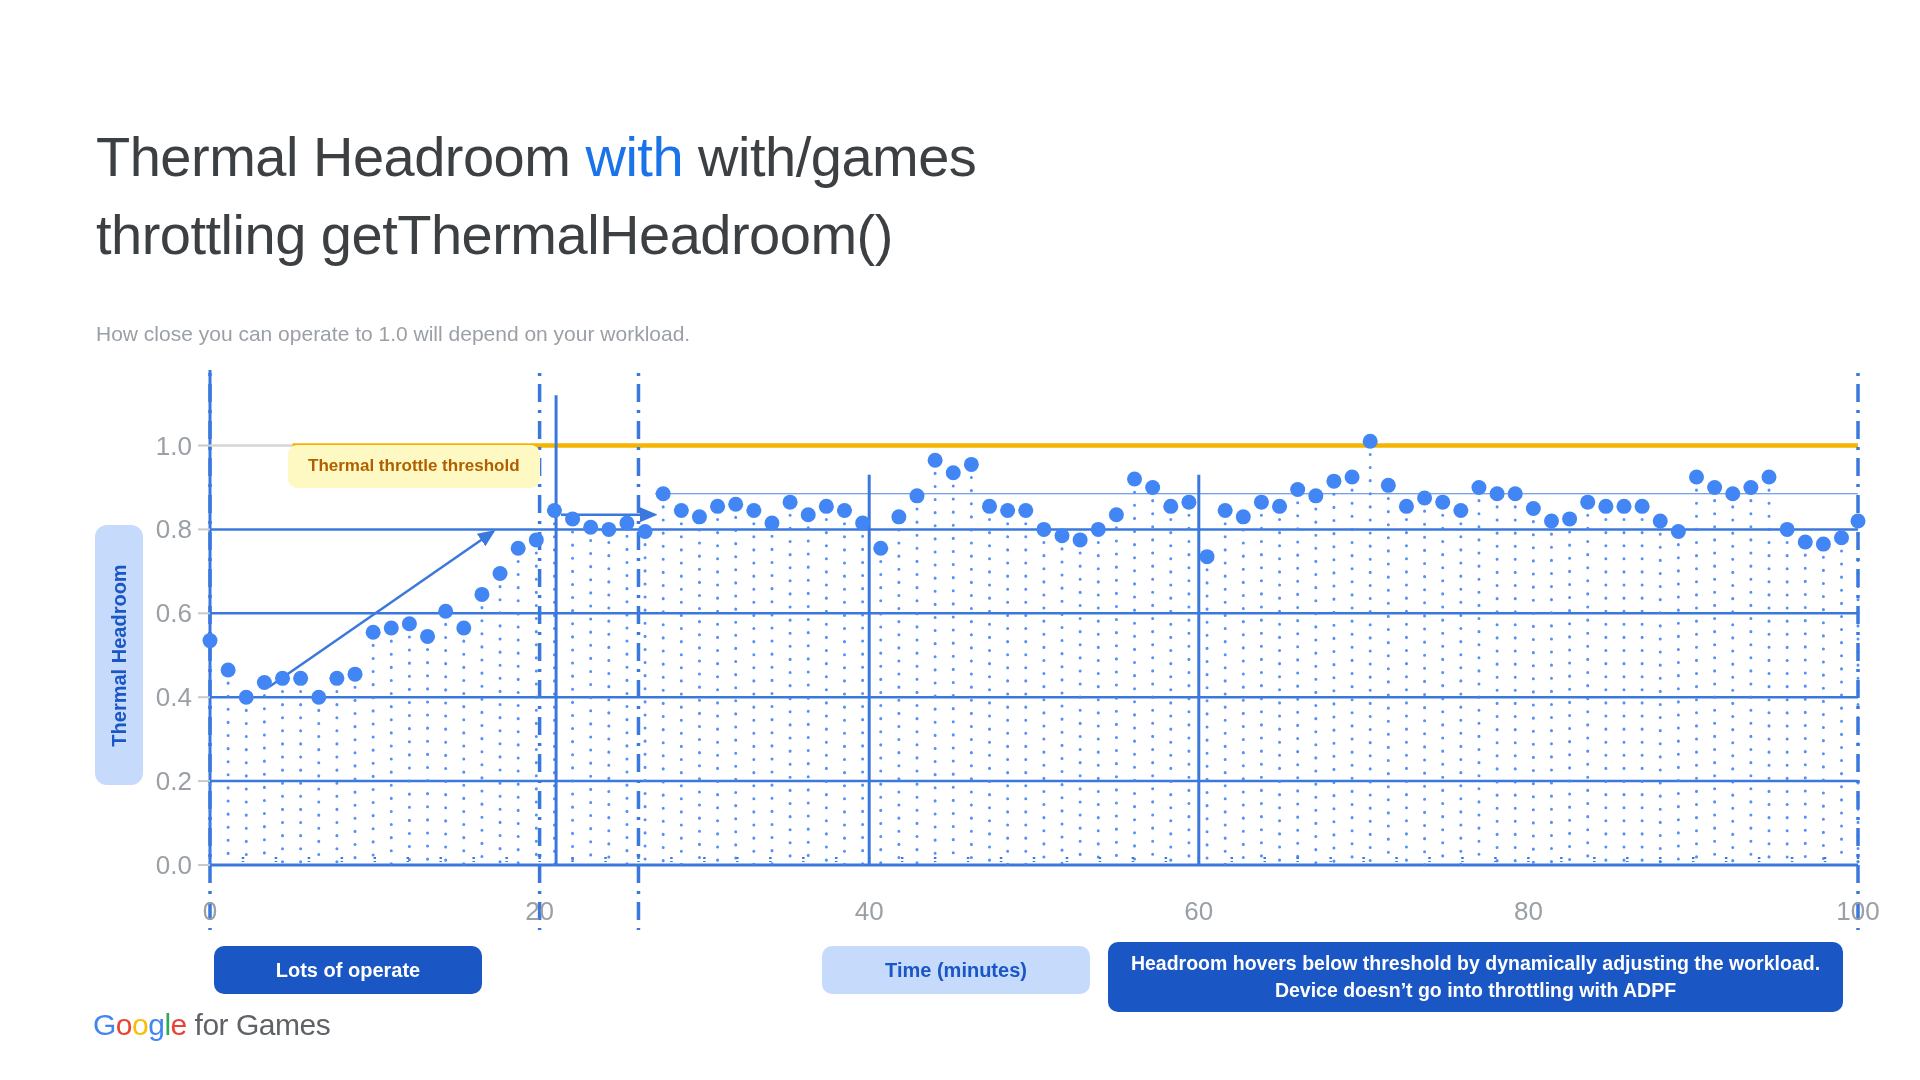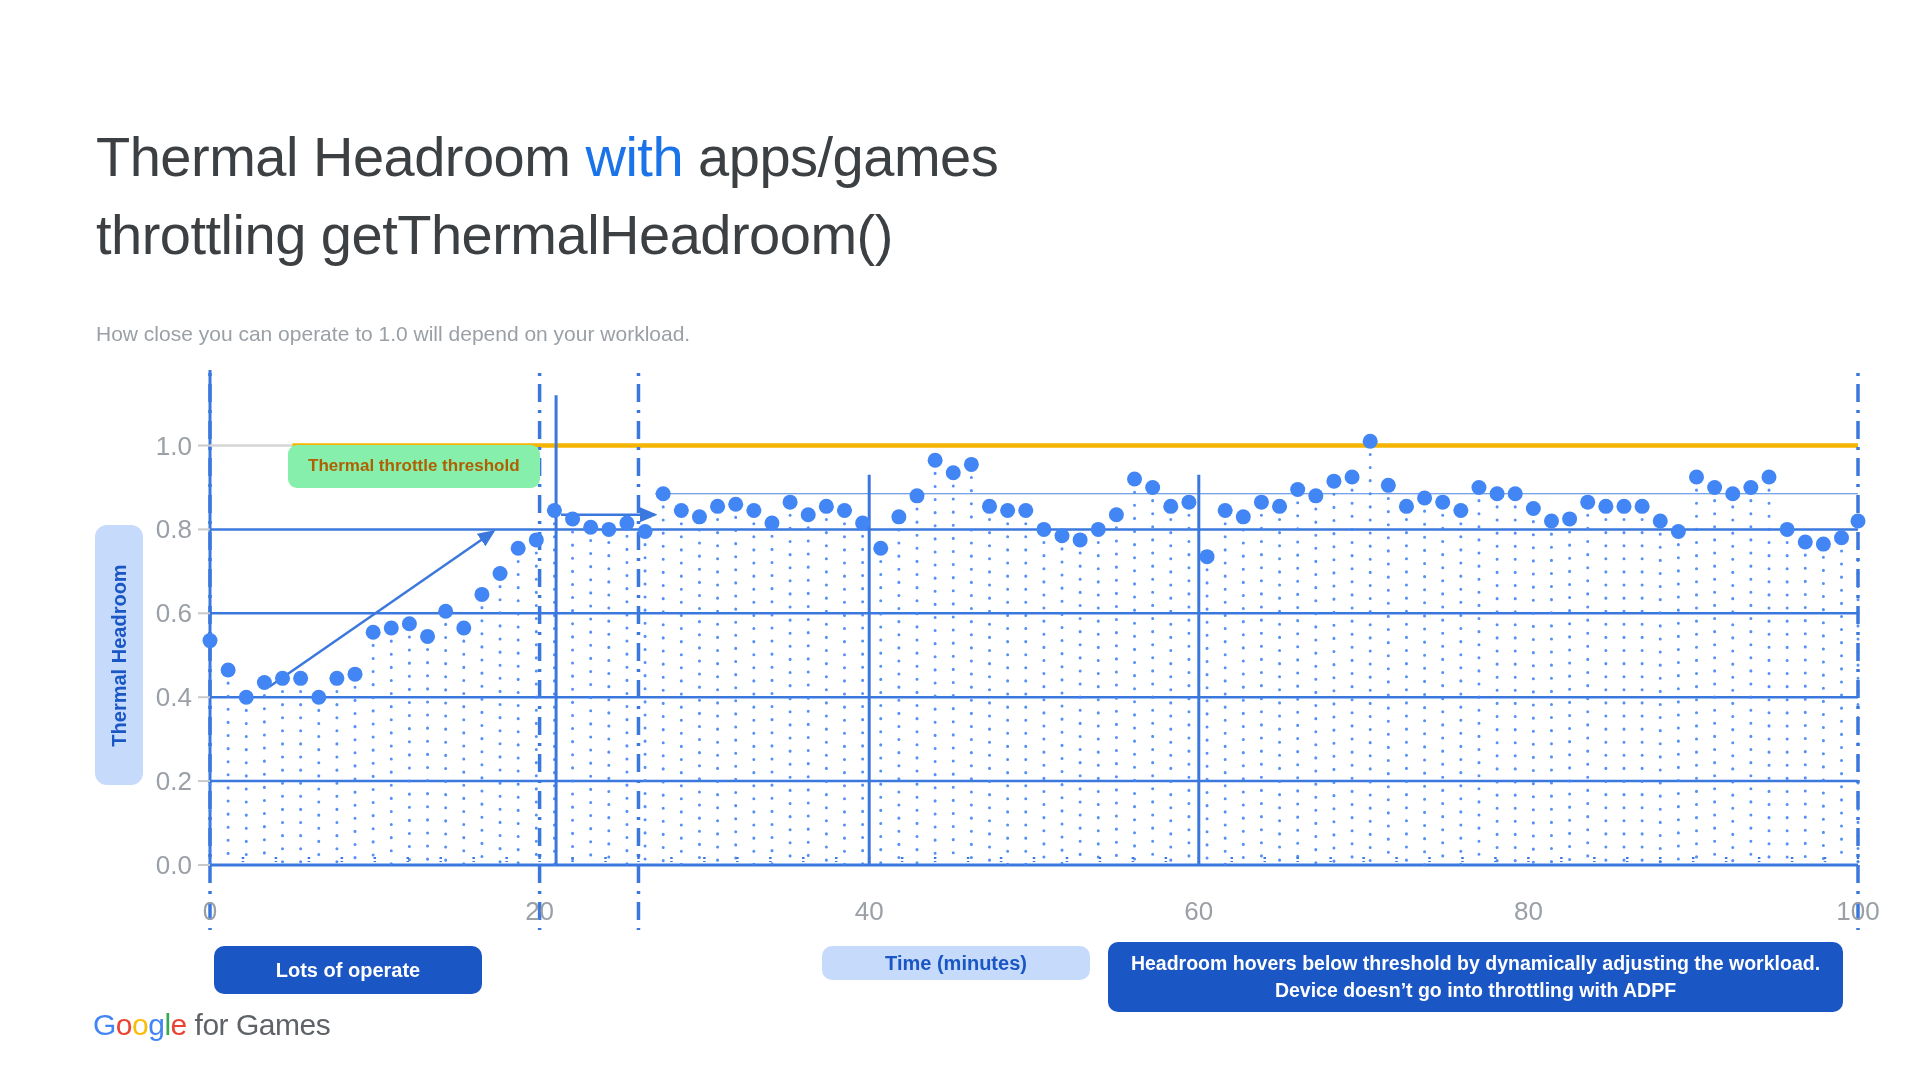--- a/index.html
+++ b/index.html
@@ -36,38 +36,38 @@
     display:flex;align-items:center;justify-content:center;
   }
   .ylabel-badge span{
     transform:rotate(-90deg);white-space:nowrap;
     font-size:20px;font-weight:700;color:#1a56c4;
   }
 
   
   .threshold-pill{
     position:absolute;left:288px;top:445px;
-    background:#86efac;border-radius:9px;
+    background:#fef9c3;border-radius:9px;
     padding:11px 20px 12px 20px;
     font-size:17px;font-weight:700;color:#b06000;
     white-space:nowrap;
   }
 
   
   .callout{
     position:absolute;border-radius:10px;
     font-weight:700;text-align:center;
     display:flex;align-items:center;justify-content:center;
   }
   .callout-left{
     left:214px;top:946px;width:268px;height:48px;
     background:#1a56c4;color:#ffffff;font-size:20px;
   }
   .callout-x{
-    left:822px;top:946px;width:268px;height:34px;
+    left:822px;top:946px;width:268px;height:48px;
     background:#c6dafc;color:#1a56c4;font-size:20px;
   }
   .callout-right{
     left:1108px;top:942px;width:735px;height:70px;
     background:#1a56c4;color:#ffffff;font-size:19.5px;line-height:27px;
     padding:11px 14px;box-sizing:border-box;
   }
 
   
   .logo{
@@ -81,21 +81,21 @@
   .logo .l1{color:#34A853;}
   .logo .e1{color:#EA4335;}
   .logo .rest{color:#5f6368;text-align:right;}
 </style>
 </head>
 <body>
 
 <div class="slide">
 
   <div class="title">
-    <span>Thermal Headroom </span><span class="hl">with</span><span> apps/games</span><br>
+    <span>Thermal Headroom </span><span class="hl">with</span><span> with/games</span><br>
     <span>throttling getThermalHeadroom()</span>
   </div>
 
   <div class="subtitle">
     <div>How close you can operate to 1.0 will depend on your workload.</div>
   </div>
 
   <div class="chart">
     <svg id="chart-svg" width="1920" height="560" viewBox="0 0 1920 560">
         <line x1="210" y1="-19.830508474576334" x2="210" y2="495" stroke="#3b78dd" stroke-width="3"></line>

